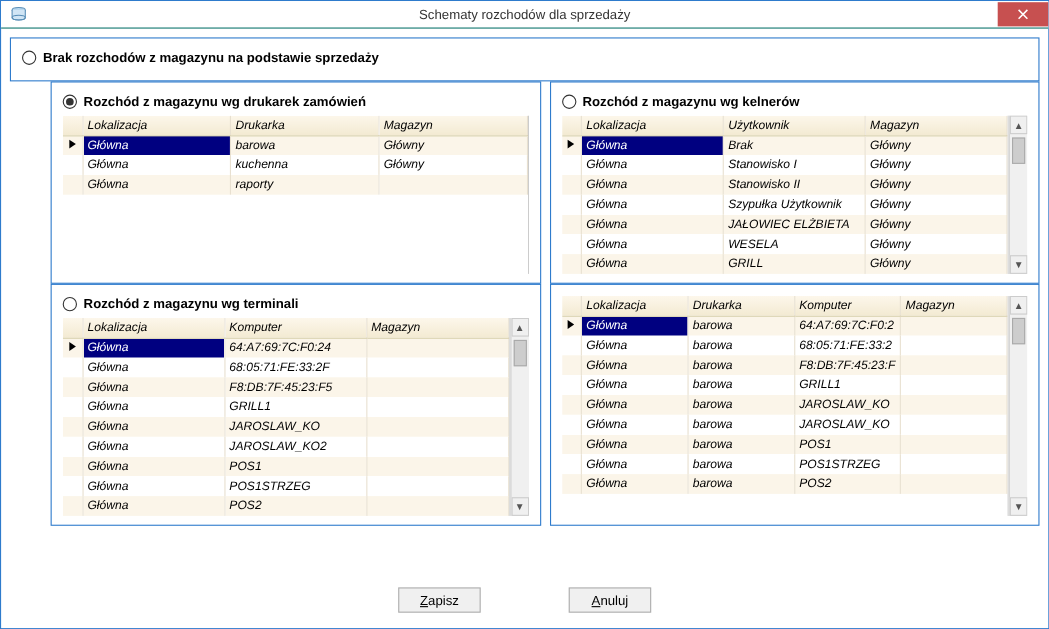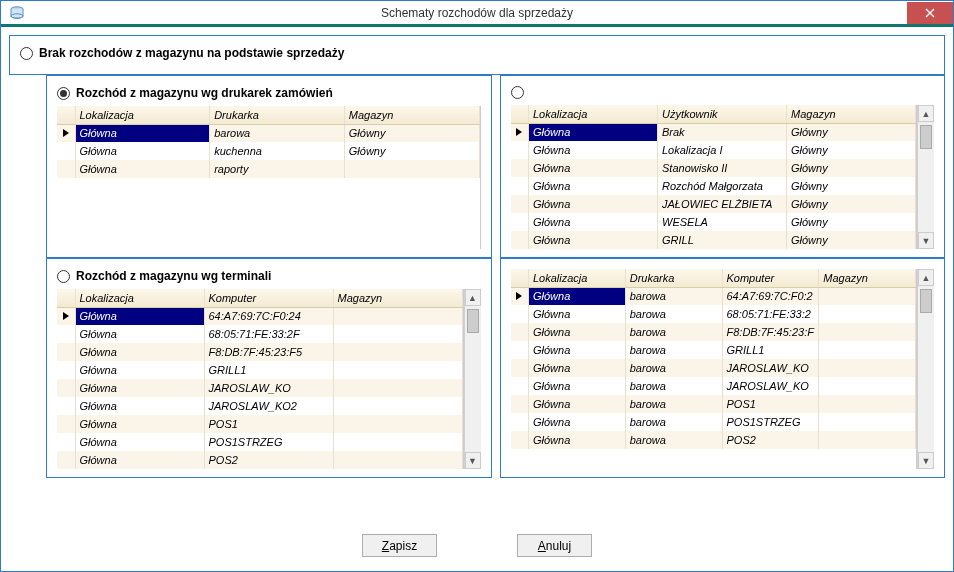--- a/index.html
+++ b/index.html
@@ -14,21 +14,21 @@
 .window {
   width: 954px;
   height: 572px;
   border: 1px solid #2e7bcc;
   display: flex;
   flex-direction: column;
 }
 .titlebar {
   height: 30px;
   background: #fff;
-  border-bottom: 3px solid #0f766e;
+  border-bottom: 1px solid #0f766e;
   display: flex;
   align-items: center;
   position: relative;
 }
 .titlebar .icon {
   width: 16px;
   height: 16px;
   margin: 0 6px 0 8px;
   display:flex;align-items:center;justify-content:center;
 }
@@ -261,20 +261,21 @@
                     <td></td>
                   </tr>
                 </tbody>
               </table>
             </div>
           </div>
         </div>
       <div class="panel quad">
           <div class="radio-line">
             <span class="radio"></span>
+            <span>Rozchód z magazynu wg kelnerów</span>
           </div>
           <div class="grid-wrap">
             <div class="grid">
               <table class="grid-table">
                 <thead>
                   <tr>
                     <th class="col-ind"></th>
                     <th>Lokalizacja</th>
                     <th>Użytkownik</th>
                     <th>Magazyn</th>
@@ -283,33 +284,33 @@
                 <tbody>
                   <tr class="alt sel">
                     <td class="indicator col-ind"><span class="tri"></span></td>
                     <td class="first">Główna</td>
                     <td>Brak</td>
                     <td>Główny</td>
                   </tr>
                   <tr>
                     <td class="indicator col-ind"></td>
                     <td class="first">Główna</td>
-                    <td>Lokalizacja I</td>
+                    <td>Stanowisko I</td>
                     <td>Główny</td>
                   </tr>
                   <tr class="alt">
                     <td class="indicator col-ind"></td>
                     <td class="first">Główna</td>
                     <td>Stanowisko II</td>
                     <td>Główny</td>
                   </tr>
                   <tr>
                     <td class="indicator col-ind"></td>
                     <td class="first">Główna</td>
-                    <td>Rozchód Małgorzata</td>
+                    <td>Szypułka Użytkownik</td>
                     <td>Główny</td>
                   </tr>
                   <tr class="alt">
                     <td class="indicator col-ind"></td>
                     <td class="first">Główna</td>
                     <td>JAŁOWIEC ELŻBIETA</td>
                     <td>Główny</td>
                   </tr>
                   <tr>
                     <td class="indicator col-ind"></td>

